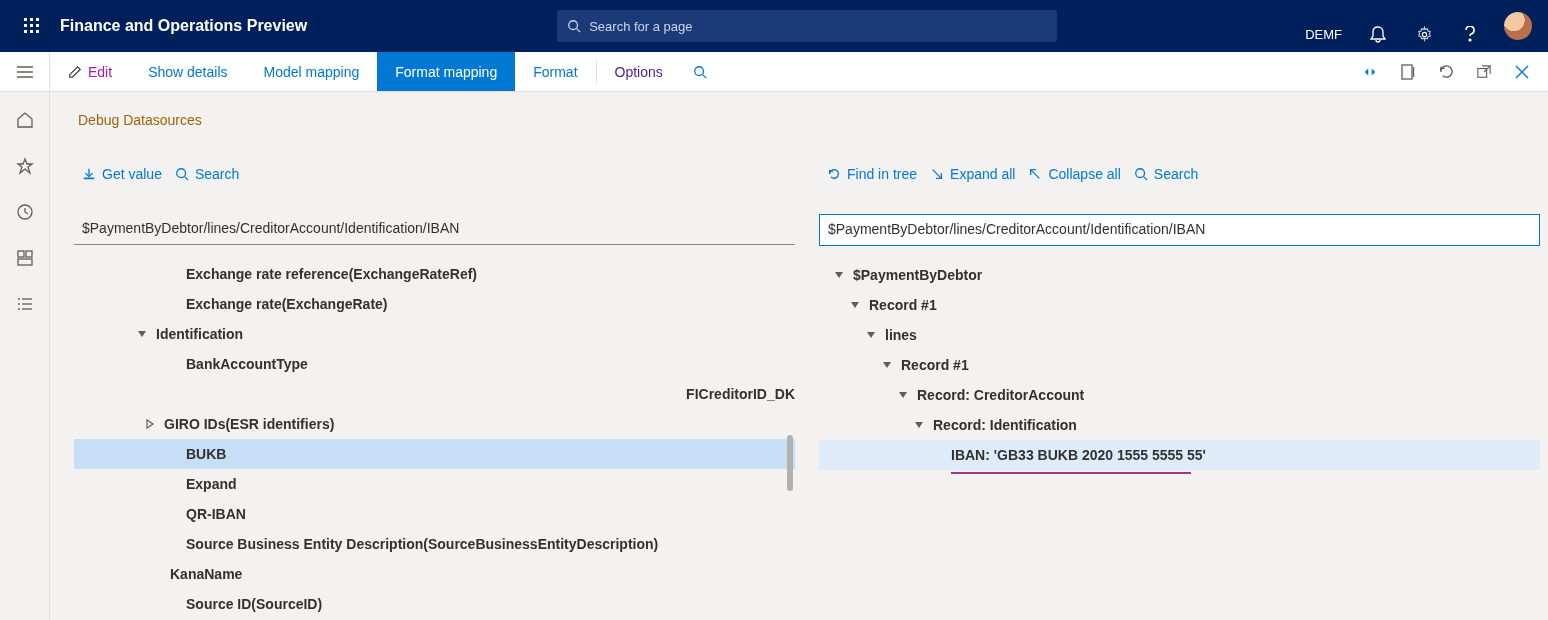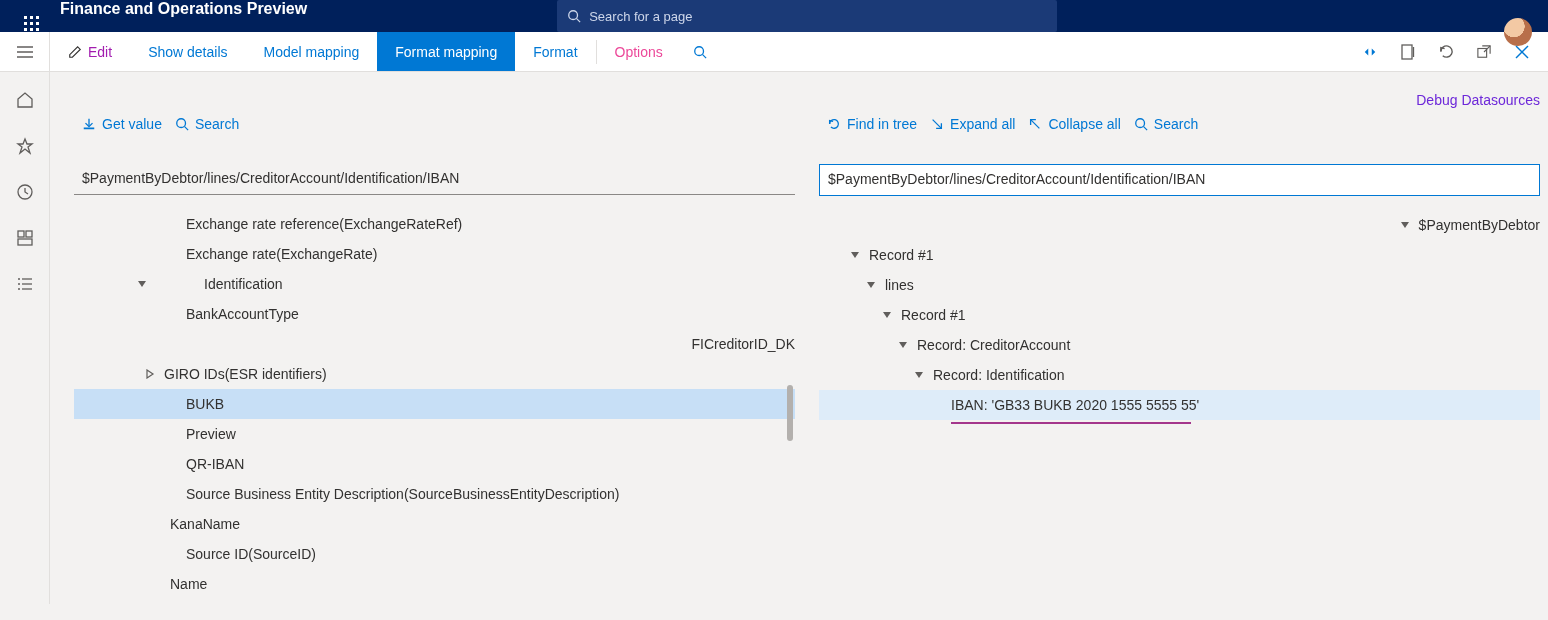--- a/index.html
+++ b/index.html
@@ -8,25 +8,25 @@
   font-size: 13px;
   color: #323130;
   background: #f3f2f1;
   width: 1548px;
   height: 620px;
   overflow: hidden;
 }
 
 
 .topbar {
-  height: 32px;
+  height: 52px;
   background: #00205b;
   color: #fff;
   display: flex;
-  align-items: flex-start;
+  align-items: center;
   padding: 0 8px;
 }
 .topbar .waffle {
   width: 48px;
   height: 48px;
   display: flex;
   align-items: center;
   justify-content: center;
   cursor: pointer;
 }
@@ -93,21 +93,21 @@
   color: #0078d4;
   cursor: pointer;
   border-right: 0;
 }
 .commandbar .cmd.edit { color: #a21caf; }
 .commandbar .cmd.active {
   background: #0078d4;
   color: #fff;
 }
 .commandbar .sep { width: 1px; background: #e1dfdd; height: 24px; align-self: center; }
-.commandbar .cmd.black { color: #ec4899; }
+.commandbar .cmd.black { color: #4c1d95; }
 .commandbar .cmd.iconblue { color: #0078d4; }
 .commandbar .spacer { flex: 1; }
 .commandbar .right-cmds { display: flex; align-items: center; gap: 2px; padding-right: 8px; }
 .commandbar .iconbtn { width: 36px; height: 40px; display: flex; align-items: center; justify-content: center; color: #605e5c; cursor: pointer; }
 .commandbar .iconbtn.blue { color: #0078d4; }
 .commandbar .iconbtn.close { font-size: 16px; }
 
 
 .main {
   display: flex;
@@ -127,24 +127,23 @@
 
 .content {
   flex: 1;
   background: #f3f2f1;
   padding: 20px 8px 0 24px;
   display: flex;
   flex-direction: column;
 }
 .content .page-title {
   font-size: 14px;
-  color: #6d28d9;
-  margin-bottom: 0;
+  color: #a16207;
+  margin-bottom: 30px;
   padding-left: 4px;
-  text-align: right;
 }
 
 .columns {
   display: flex;
   gap: 24px;
   flex: 1;
   overflow: hidden;
 }
 .col {
   flex: 1;
@@ -186,20 +185,21 @@
   flex: 1;
 }
 .tree-item {
   display: flex;
   align-items: center;
   height: 30px;
   padding-left: 8px;
   font-size: 14px;
   cursor: pointer;
   white-space: nowrap;
+  font-weight: bold;
 }
 .tree-item .tcaret {
   width: 16px;
   height: 16px;
   margin-right: 6px;
   flex-shrink: 0;
   color: #605e5c;
   display: inline-flex; align-items: center; justify-content: center;
 }
 .tree-item.selected {
@@ -406,21 +406,21 @@
         </div>
         <div class="pathbox">$PaymentByDebtor/lines/CreditorAccount/Identification/IBAN</div>
         <div class="tree" id="left-tree">
           <div class="fake-scroll"></div>
         <div class="tree-item" style="padding-left: 112px;">
               <span>Exchange rate reference(ExchangeRateRef)</span>
             </div>
             <div class="tree-item" style="padding-left: 112px;">
               <span>Exchange rate(ExchangeRate)</span>
             </div>
-            <div class="tree-item" style="padding-left: 60px; gap: 48px;">
+            <div class="tree-item" style="padding-left: 60px;">
               <span class="tcaret">
                 <svg width="10" height="10" viewBox="0 0 10 10">
                   <polygon points="1,2 9,2 5,8" fill="#605e5c"></polygon>
                 </svg>
               </span>
               <span>Identification</span>
             </div>
             <div class="tree-item" style="padding-left: 112px;">
               <span>BankAccountType</span>
             </div>
@@ -432,21 +432,21 @@
                 <svg width="10" height="10" viewBox="0 0 10 10">
                   <polygon points="2,1 8,5 2,9" fill="none" stroke="#605e5c" stroke-width="1.2"></polygon>
                 </svg>
               </span>
               <span>GIRO IDs(ESR identifiers)</span>
             </div>
             <div class="tree-item selected" style="padding-left: 112px;">
               <span>BUKB</span>
             </div>
             <div class="tree-item" style="padding-left: 112px;">
-              <span>Preview</span>
+              <span>Expand</span>
             </div>
             <div class="tree-item" style="padding-left: 112px;">
               <span>QR-IBAN</span>
             </div>
             <div class="tree-item" style="padding-left: 112px;">
               <span>Source Business Entity Description(SourceBusinessEntityDescription)</span>
             </div>
             <div class="tree-item" style="padding-left: 96px;">
               <span>KanaName</span>
             </div>
@@ -485,21 +485,21 @@
           <div class="tbtn">
             <svg width="14" height="14" viewBox="0 0 16 16" fill="none" stroke="#0078d4" stroke-width="1.5">
                 <circle cx="7" cy="7" r="5"></circle>
                 <line x1="11" y1="11" x2="15" y2="15"></line>
               </svg>
             <span>Search</span>
           </div>
         </div>
         <input class="pathbox right" value="$PaymentByDebtor/lines/CreditorAccount/Identification/IBAN" style="">
         <div class="tree" id="right-tree">
-            <div class="tree-item" style="padding-left: 12px; justify-content: flex-end;">
+            <div class="tree-item" style="padding-left: 12px;">
               <span class="tcaret">
                 <svg width="10" height="10" viewBox="0 0 10 10">
                   <polygon points="1,2 9,2 5,8" fill="#605e5c"></polygon>
                 </svg>
               </span>
               <span>$PaymentByDebtor</span>
             </div>
             <div class="tree-item" style="padding-left: 28px;">
               <span class="tcaret">
                 <svg width="10" height="10" viewBox="0 0 10 10">

